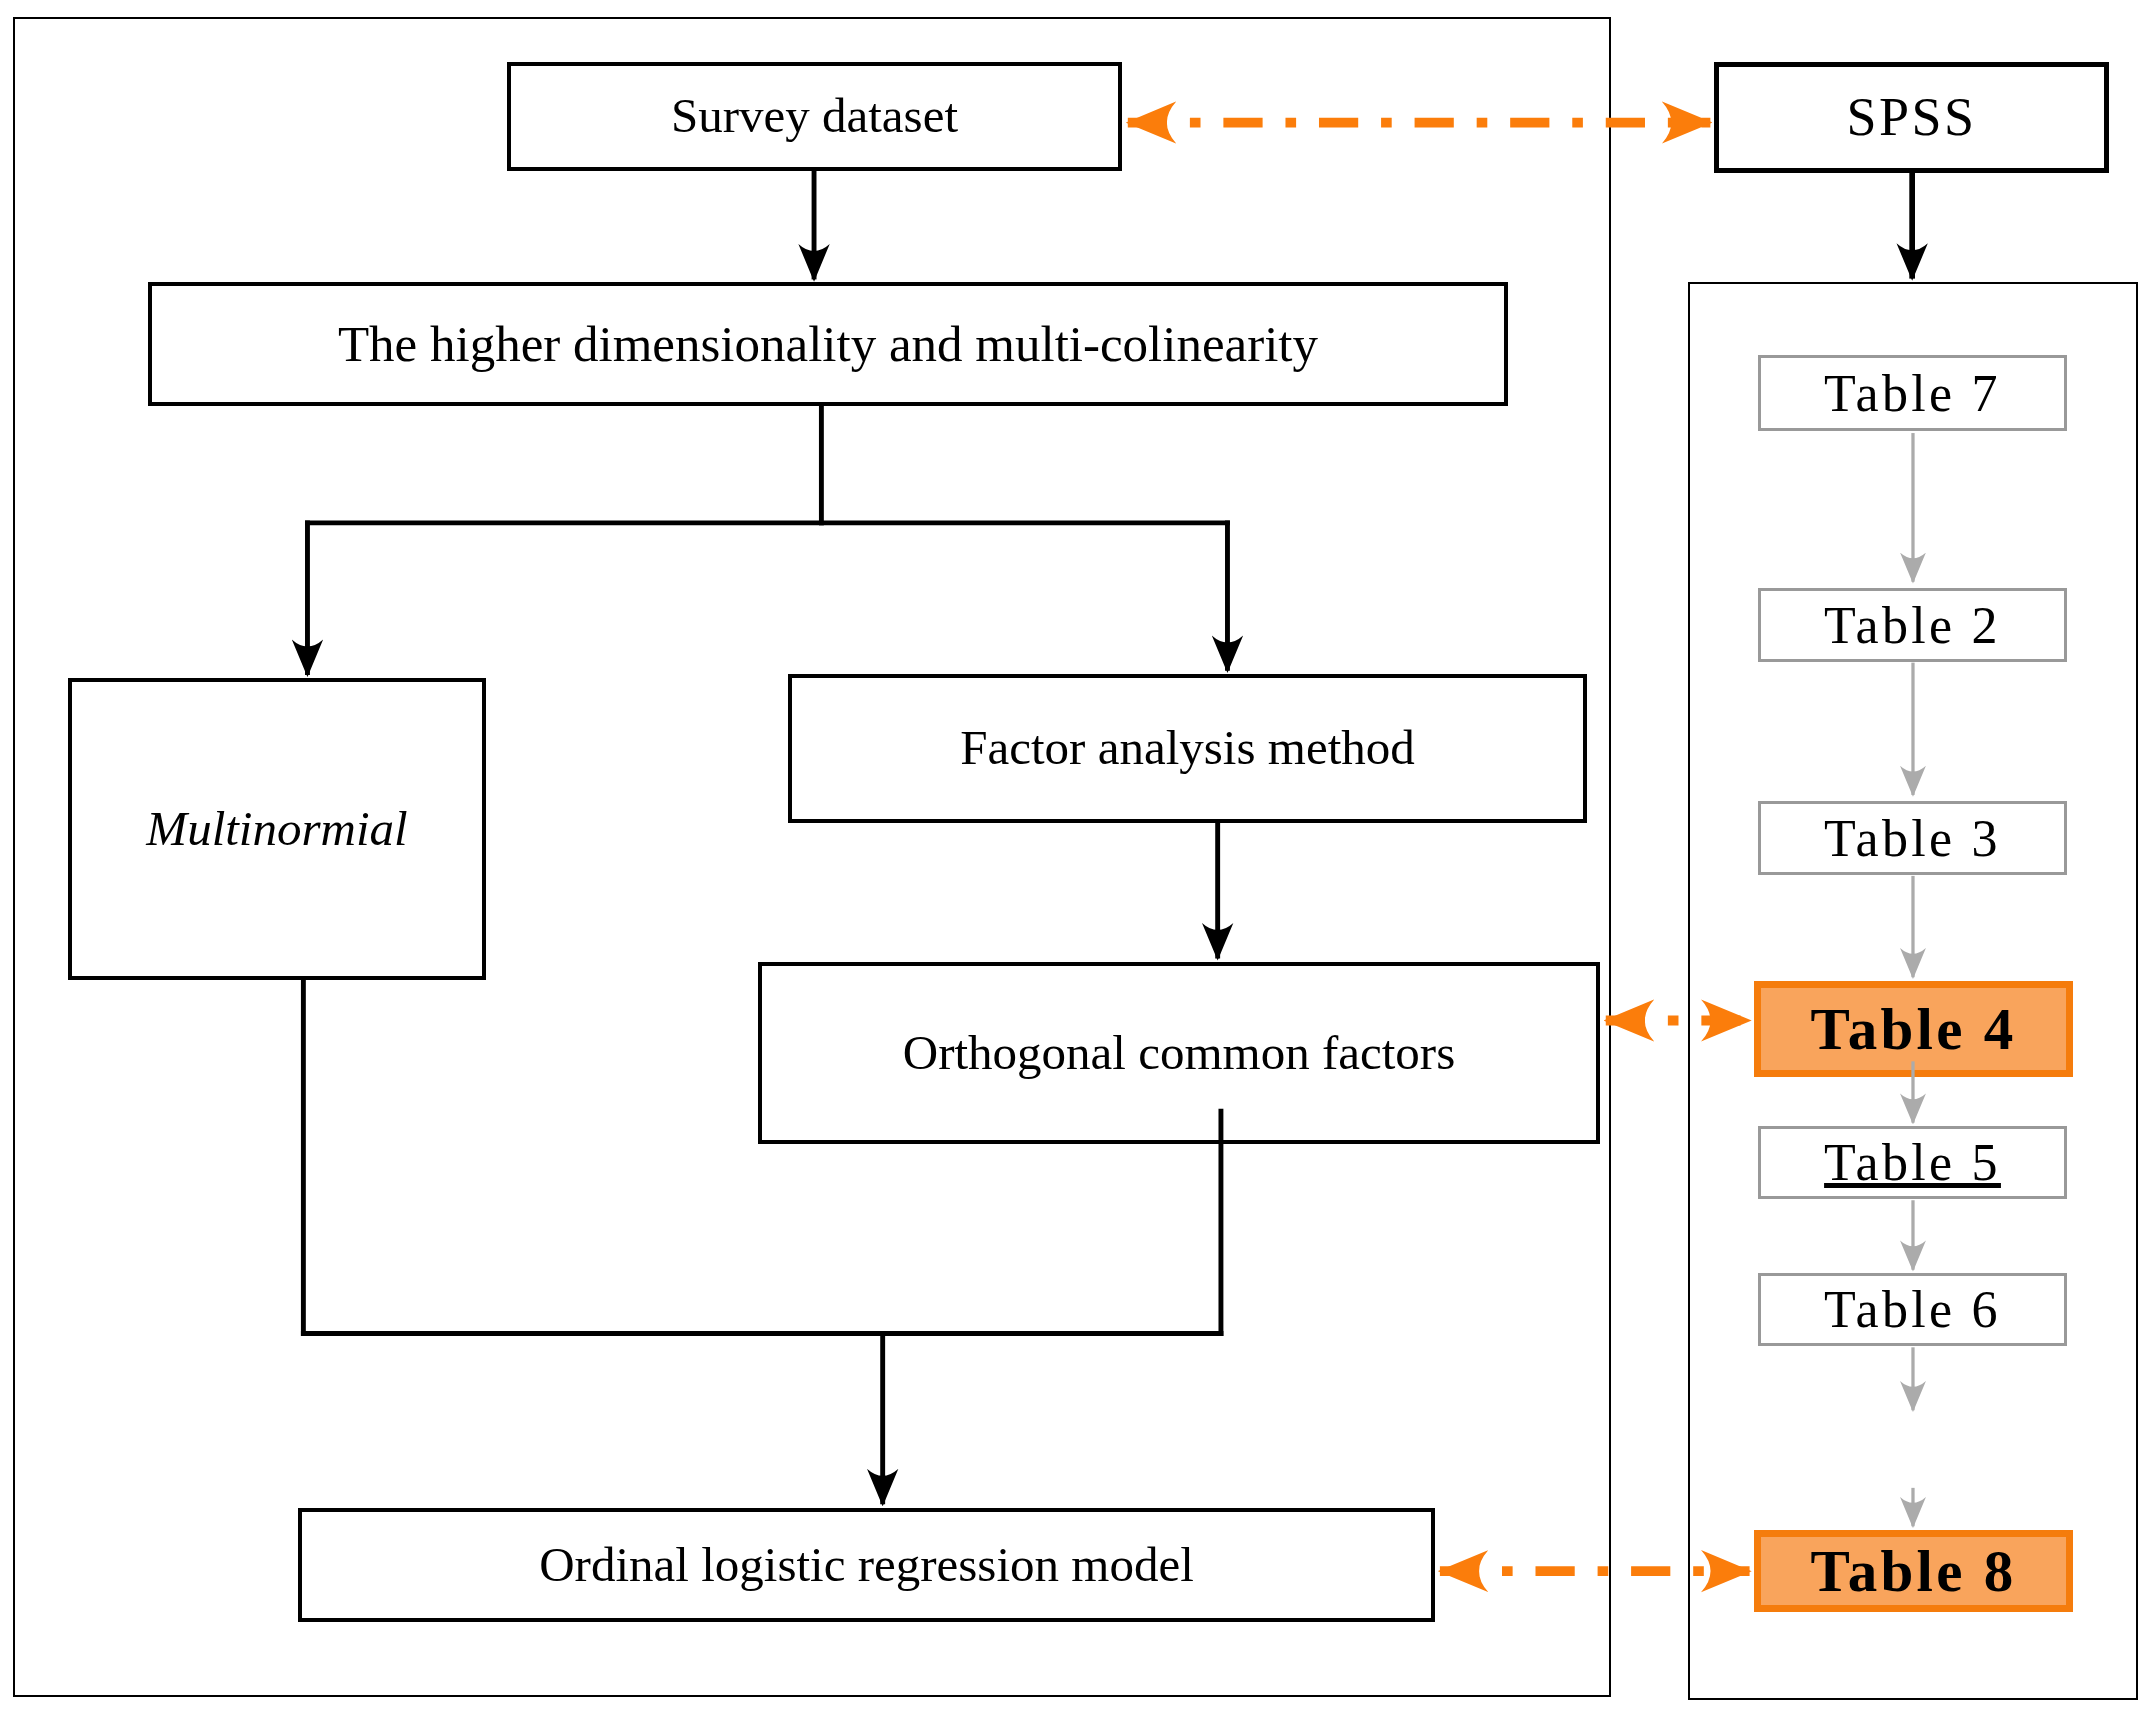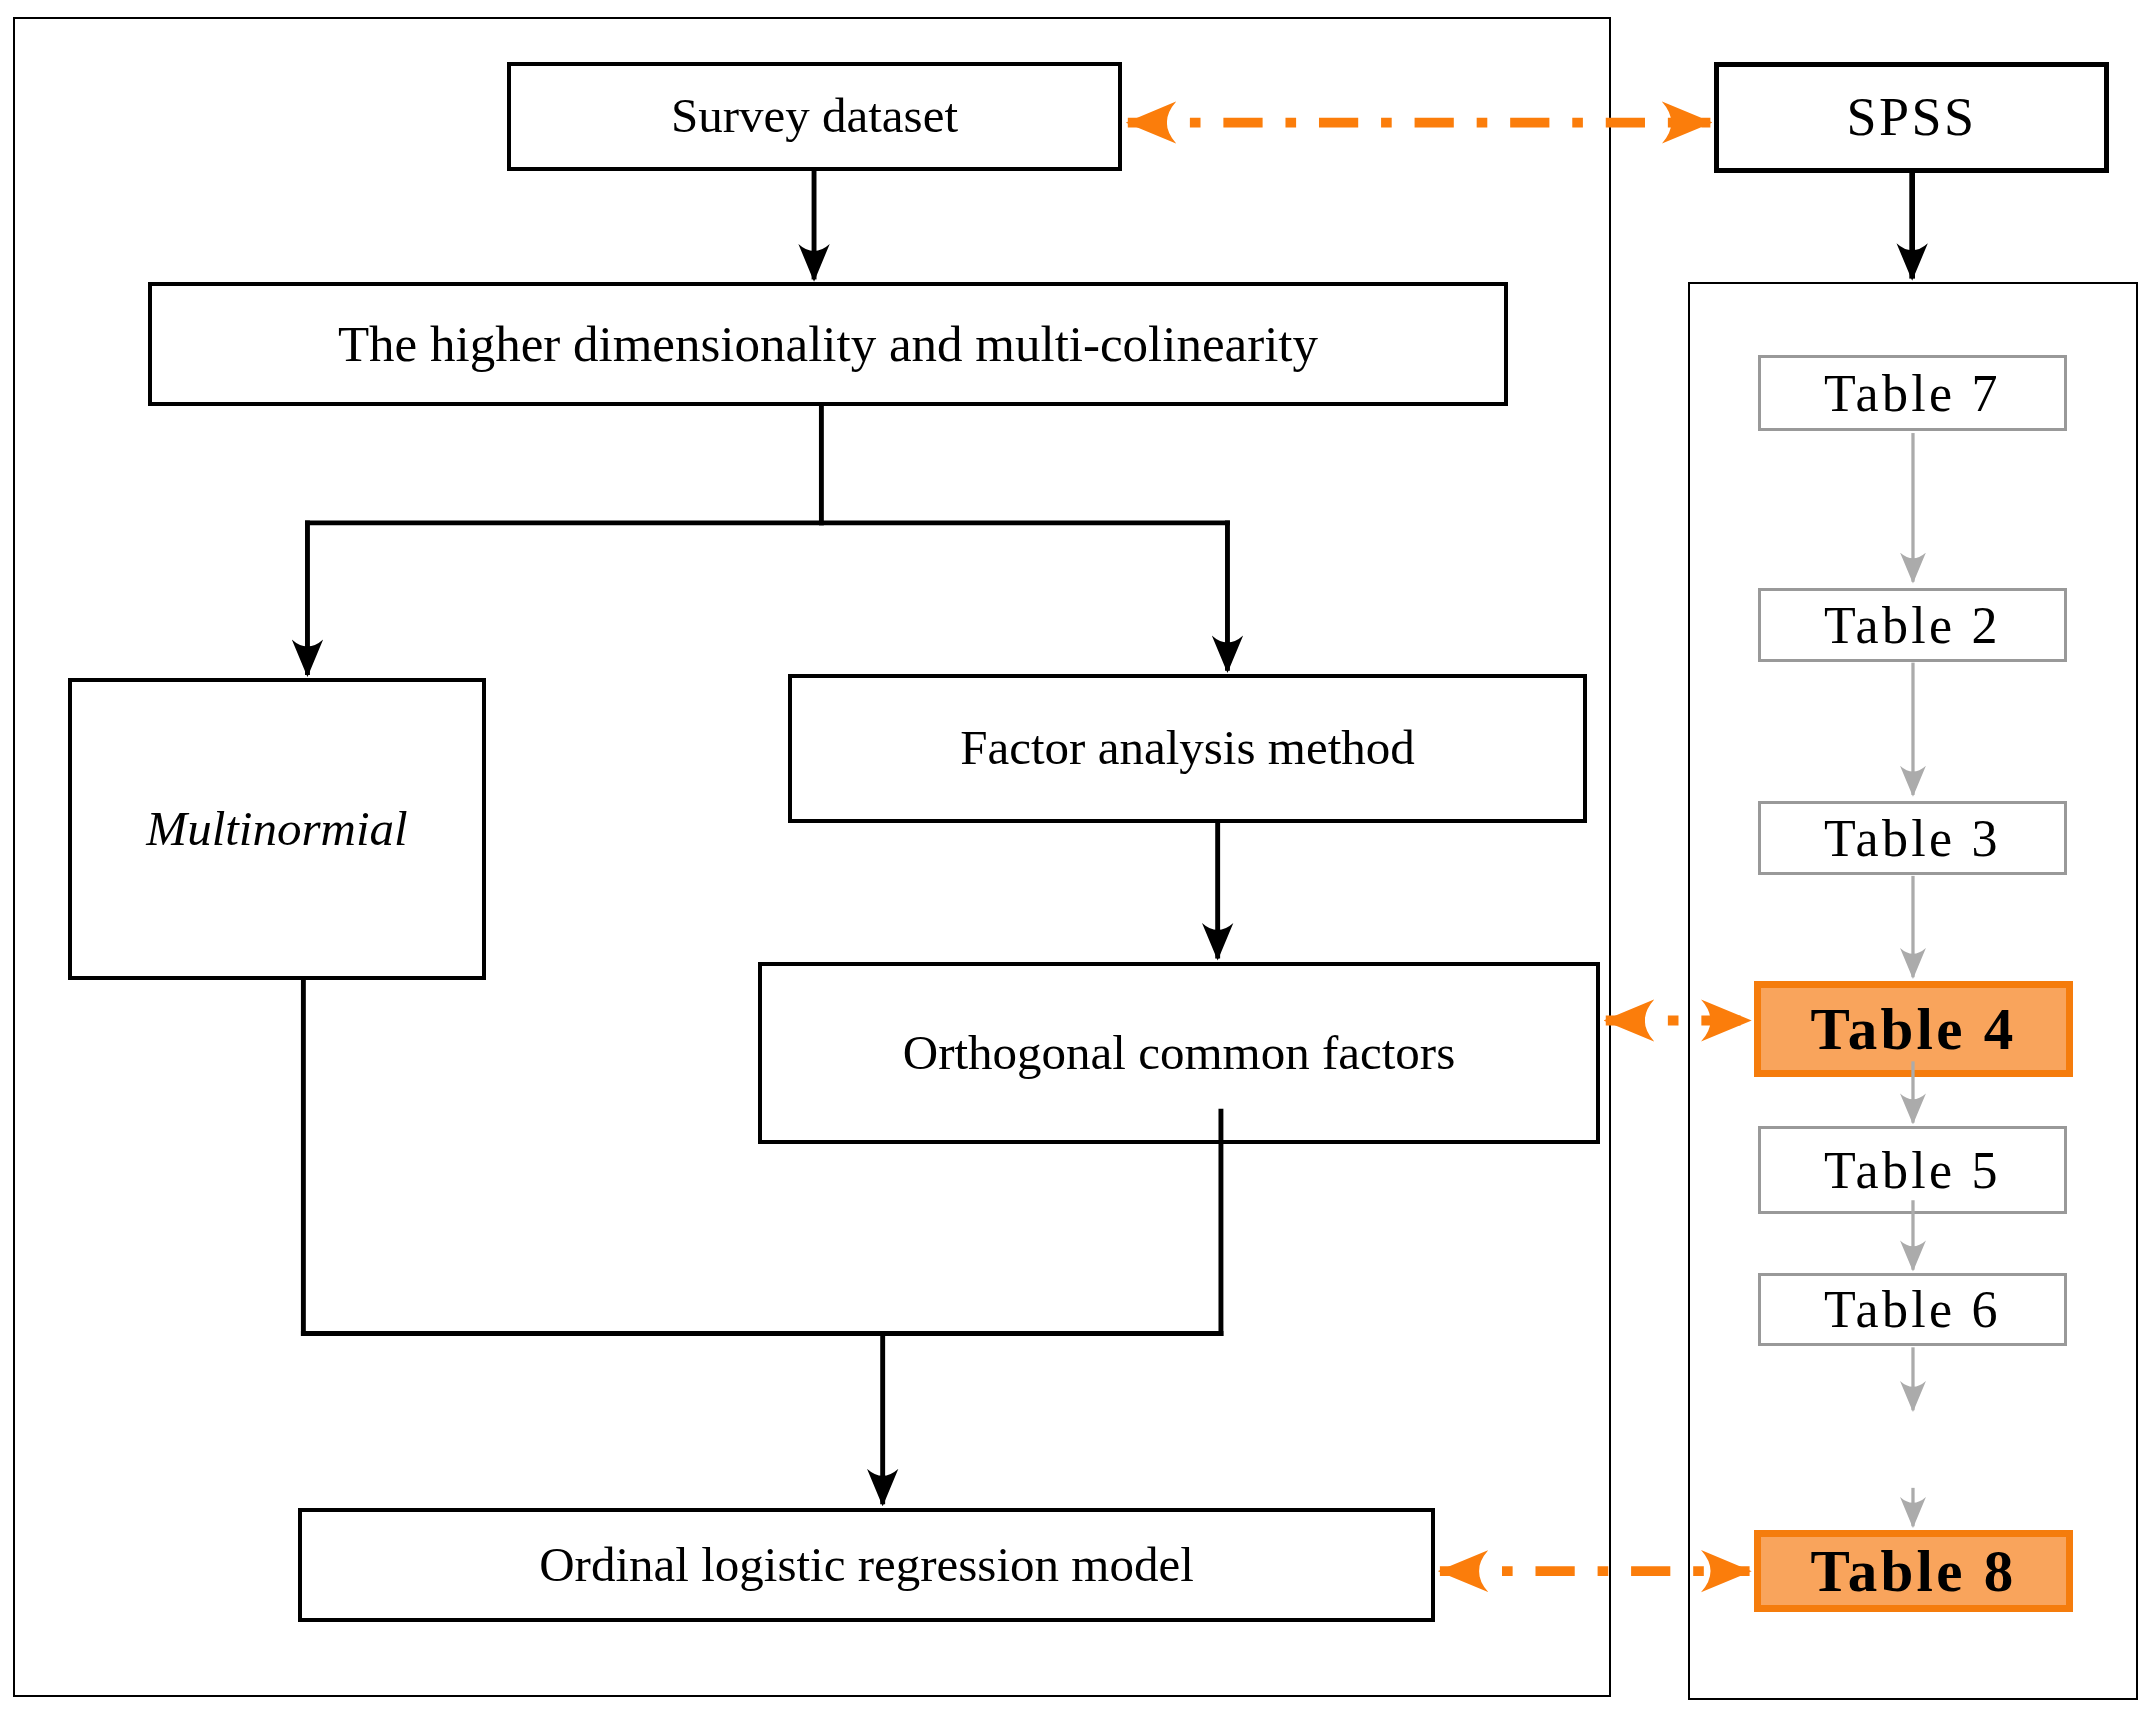--- a/index.html
+++ b/index.html
@@ -45,21 +45,21 @@
   .box.ordinal   {left:298px;  top:1508px; width:1137px; height:114px; border-width:4.9px;}
   .tbox{
     position:absolute;box-sizing:border-box;z-index:2;
     background:#fff;border:3.3px solid var(--gray-box-border);
     display:flex;align-items:center;justify-content:center;
     font-size:52px;letter-spacing:3.3px;white-space:nowrap;
   }
   .tbox.t1{left:1758px;top:355px; width:309px;height:76px;}
   .tbox.t2{left:1758px;top:588px; width:309px;height:74px;}
   .tbox.t3{left:1758px;top:801px; width:309px;height:74px;}
-  .tbox.t5{left:1758px;top:1126px;width:309px;height:88px;}
+  .tbox.t5{left:1758px;top:1126px;width:309px;height:73px;text-decoration:underline;}
   .tbox.t6{left:1758px;top:1273px;width:309px;height:73px;}
   .tbox.t7{left:1758px;top:1414px;width:309px;height:73px;}
   .tbox.hl{
     border:7.4px solid var(--orange-box-border);
     background:var(--orange-box-fill);
     font-weight:bold;font-size:59px;
   }
   .tbox.t4{left:1754px;top:981px;width:319px;height:96px;}
   .tbox.t8{left:1754px;top:1530px;width:319px;height:82px;}
   .stroke-black{stroke:var(--line-black);stroke-width:6;fill:none;}

